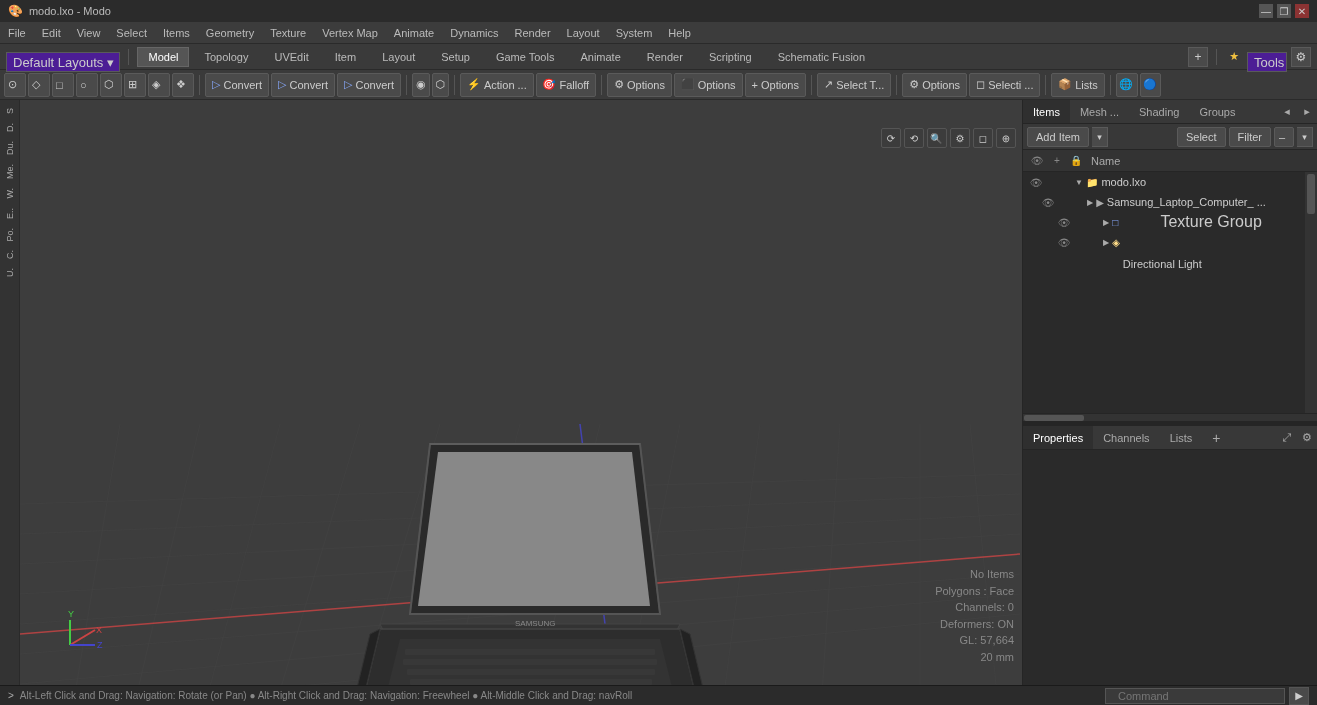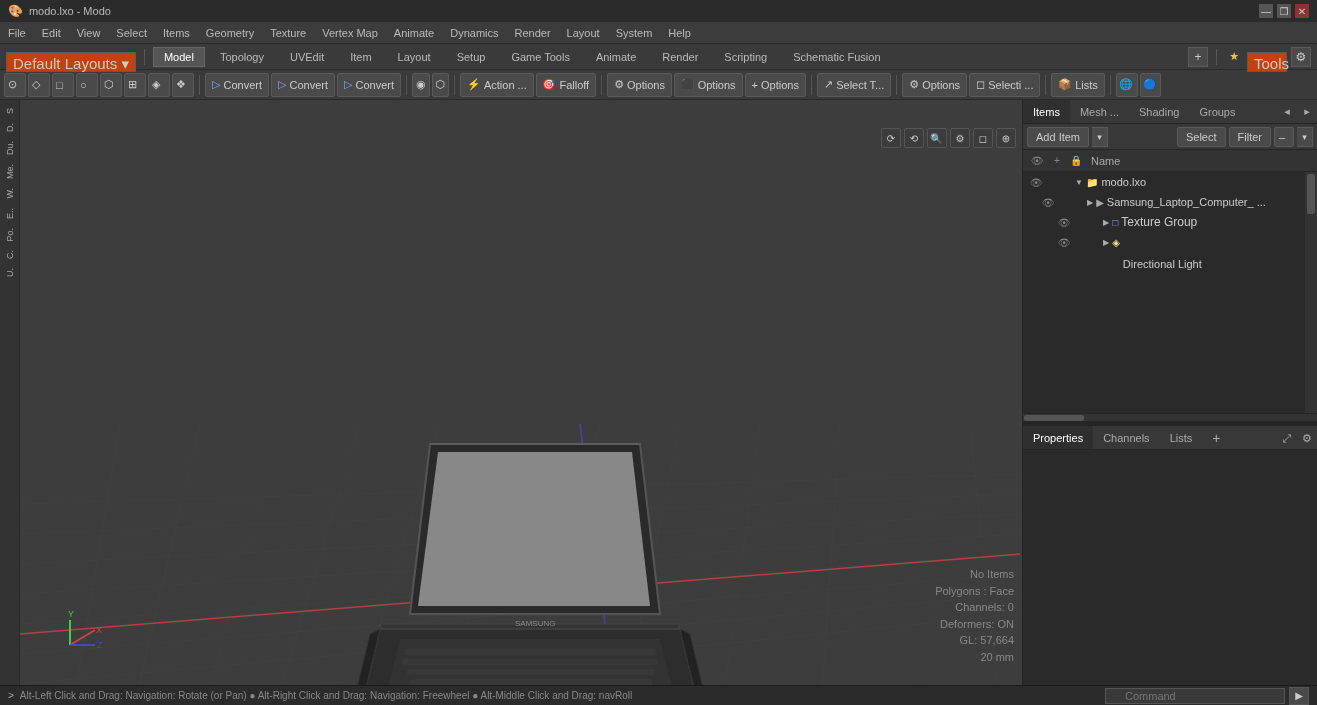--- a/index.html
+++ b/index.html
@@ -10,21 +10,21 @@
     #titlebar-left { display: flex; align-items: center; gap: 6px; font-size: 11px; color: #bbb; }
     #titlebar-controls { display: flex; gap: 4px; }
     .titlebar-btn { width: 14px; height: 14px; background: #555; border: none; color: #ccc; font-size: 10px; cursor: pointer; display: flex; align-items: center; justify-content: center; }
 
     
     #menubar { height: 22px; background: #3c3c3c; display: flex; align-items: center; border-bottom: 1px solid #2a2a2a; }
     .menu-item { padding: 2px 8px; font-size: 11px; color: #bbb; cursor: pointer; height: 100%; display: flex; align-items: center; }
 
     
     #layoutbar { height: 26px; background: #3a3a3a; display: flex; align-items: center; gap: 4px; padding: 0 6px; border-bottom: 1px solid #2a2a2a; }
-    .layout-dropdown { background: #c2410c; border: 1px solid #5a5a5a; color: #ccc; font-size: 15px; padding: 2px 6px; cursor: pointer; height: 20px; margin-top: 11px; }
+    .layout-dropdown { background: #4c1d95; border: 1px solid #5a5a5a; color: #ccc; font-size: 13px; padding: 2px 6px; cursor: pointer; height: 20px; margin-top: 11px; }
     .layout-tab { padding: 2px 10px; font-size: 11px; color: #bbb; cursor: pointer; background: #3a3a3a; border: 1px solid transparent; height: 20px; display: flex; align-items: center; }
     .layout-tab.active { background: #555; border-color: #666; color: #fff; }
     .layout-sep { width: 1px; height: 16px; background: #555; margin: 0 4px; }
     .icon-btn { width: 20px; height: 20px; background: #4a4a4a; border: 1px solid #5a5a5a; color: #ccc; cursor: pointer; display: flex; align-items: center; justify-content: center; font-size: 12px; }
 
     
     #toolbar { height: 30px; background: #3a3a3a; display: flex; align-items: center; gap: 2px; padding: 0 4px; border-bottom: 1px solid #2a2a2a; }
     .tool-btn { height: 24px; background: #4a4a4a; border: 1px solid #5a5a5a; color: #ccc; cursor: pointer; display: flex; align-items: center; gap: 3px; padding: 0 6px; font-size: 11px; border-radius: 2px; }
     .tool-sep { width: 1px; height: 20px; background: #555; margin: 0 3px; }
 
@@ -64,30 +64,30 @@
     
     #items-list { flex: 1; overflow-y: auto; background: #2a2a2a; }
     .items-row { height: 20px; display: flex; align-items: center; padding: 0 4px; cursor: pointer; }
     .items-row .visibility-btn { width: 18px; height: 18px; display: flex; align-items: center; justify-content: center; color: #888; font-size: 10px; cursor: pointer; }
     .items-row .item-name { flex: 1; font-size: 11px; color: #ccc; white-space: nowrap; overflow: hidden; text-overflow: ellipsis; }
     .items-indent { padding-left: 16px; }
     .items-indent2 { padding-left: 32px; }
 
     
     #properties-panel { height: 260px; background: #2f2f2f; border-top: 1px solid #252525; display: flex; flex-direction: column; }
-    #props-tabs { height: 24px; background: #383838; display: flex; border-bottom: 1px solid #252525; }
+    #props-tabs { height: 24px; background: #383838; display: flex; align-items: center; border-bottom: 1px solid #252525; }
     .props-tab { padding: 2px 10px; font-size: 11px; color: #aaa; cursor: pointer; height: 100%; display: flex; align-items: center; }
     .props-tab.active { background: #2f2f2f; color: #fff; }
     .props-tab-btn { width: 20px; height: 24px; display: flex; align-items: center; justify-content: center; cursor: pointer; color: #aaa; font-size: 14px; }
     #props-content { flex: 1; background: #2a2a2a; }
 
     
     #statusbar { height: 20px; background: #2b2b2b; display: flex; align-items: center; padding: 0 8px; font-size: 10px; color: #888; border-top: 1px solid #1a1a1a; }
     #statusbar-right { margin-left: auto; display: flex; align-items: center; gap: 4px; }
-    #command-input { background: #3a3a3a; border: 1px solid #555; color: #ccc; font-size: 11px; height: 16px; width: 180px; padding: 0 19px; }
+    #command-input { background: #3a3a3a; border: 1px solid #555; color: #ccc; font-size: 11px; height: 16px; width: 180px; padding: 0 12px; }
 
     
     #axis-indicator { position: absolute; bottom: 30px; left: 40px; width: 50px; height: 50px; }
 
     
     #grid-canvas { position: absolute; top: 24px; left: 0; right: 0; bottom: 0; }
 
     
     #vp-info { position: absolute; bottom: 20px; right: 8px; text-align: right; font-size: 11px; color: #888; line-height: 1.5; }
 
@@ -406,21 +406,21 @@
           </div>
         </div>
 
         <div class="items-row items-indent2">
           <div class="visibility-btn">👁</div>
           <div style="width:14px;"></div>
           <div style="width:14px;"></div>
           <div style="display:flex; align-items:center; gap:3px; flex:1; padding-left:2px;">
             <span style="font-size:8px; color:#aaa;">▶</span>
             <span style="font-size:10px; color:#88aaff;">□</span>
-            <span class="item-name" style="font-size:12px; color:#ccc;">Texture Group</span>
+            <span class="item-name" style="font-size:16px; color:#ccc;text-align:center;">Texture Group</span>
           </div>
         </div>
 
         <div class="items-row items-indent2">
           <div class="visibility-btn">👁</div>
           <div style="width:14px;"></div>
           <div style="width:14px;"></div>
           <div style="display:flex; align-items:center; gap:3px; flex:1; padding-left:2px;">
             <span style="font-size:8px; color:#aaa;">▶</span>
             <span style="font-size:10px; color:#ffdd88;">◈</span>

